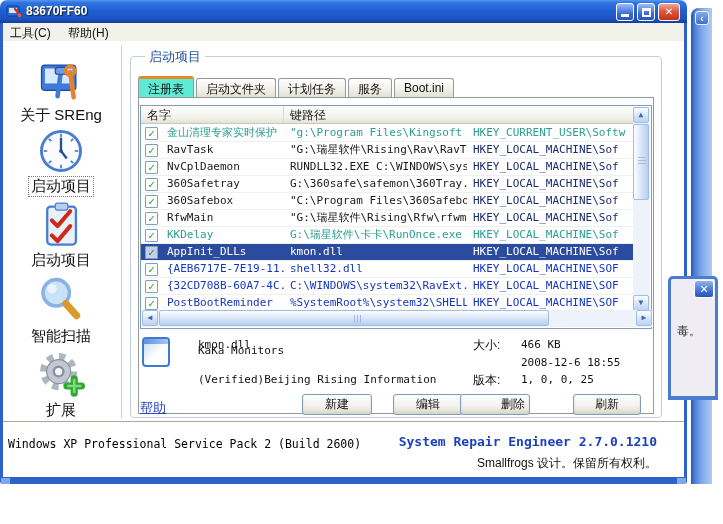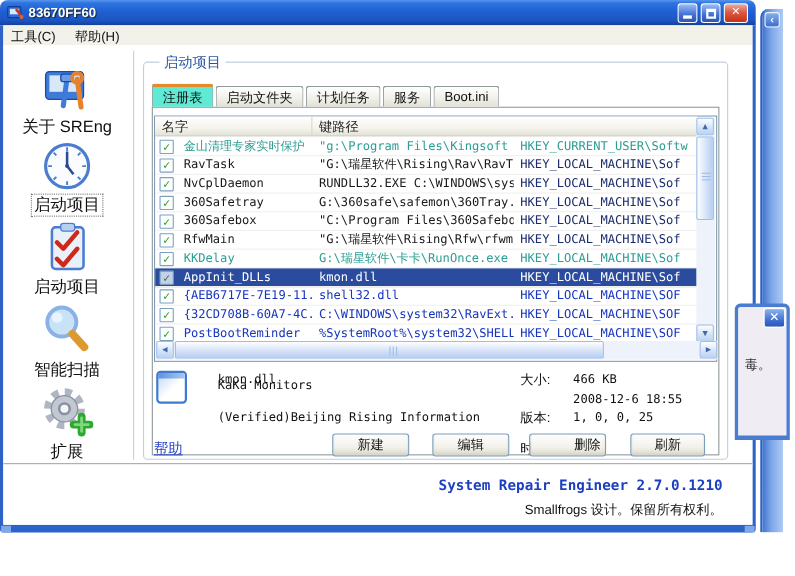--- a/index.html
+++ b/index.html
@@ -107,21 +107,21 @@
   .detail-line { position:absolute; left:198px; font-size:11px; color:#101010; white-space:nowrap; }
   .meta-label { position:absolute; left:473px; font-size:12px; color:#101010; }
   .meta-value { position:absolute; left:521px; font-size:11px; color:#101010; white-space:nowrap; }
 
   #help-link { position:absolute; left:140px; top:399px; font-size:13px; color:#2945C4;
     text-decoration:underline; }
   .xp-btn { position:absolute; top:394px; width:70px; height:21px; border:1px solid #7B9EBE;
     border-radius:3px; background:linear-gradient(180deg,#FEFEFE,#F2F1EA 60%,#DDDBCE);
     box-shadow:inset 0 -2px 2px #D8D6C8; font-size:12px; color:#101010; text-align:center;
     line-height:19px; }
-  #btn-new{left:302px;} #btn-edit{left:393px;} #btn-del{left:481px;padding-left:36px;} #btn-refresh{left:573px;width:68px;}
+  #btn-new{left:302px;} #btn-edit{left:393px;} #btn-del{left:460px;padding-left:36px;} #btn-refresh{left:573px;width:68px;}
 
   
   #status-sep { position:absolute; left:3px; top:421px; width:681px; height:1px; background:#ACA899;
     box-shadow:0 1px 0 #fff; }
   #status-os { position:absolute; left:8px; top:437px; font-size:11.5px; color:#000; }
   #status-app { position:absolute; right:30px; top:434px; font-size:13px; font-weight:bold; color:var(--appname); }
   #status-credit { position:absolute; right:30px; top:455px; font-size:12px; color:#101010; }
 
   
   #bgwin-frame { position:absolute; left:691px; top:8px; width:21px; height:476px; z-index:1;
@@ -360,20 +360,21 @@
     <div class="meta-label" style="top:372px;">版本:</div>
     <div class="meta-value mono" style="top:373px;">1, 0, 0, 25</div>
 
     <a id="help-link">帮助</a>
     <div class="xp-btn" id="btn-new">新建</div>
     <div class="xp-btn" id="btn-edit">编辑</div>
     <div class="xp-btn" id="btn-del">删除</div>
     <div class="xp-btn" id="btn-refresh">刷新</div>
 
     <div id="status-sep"></div>
+    <div id="status-os" class="mono">Windows XP Professional Service Pack 2 (Build 2600)</div>
     <div id="status-app" class="mono">System Repair Engineer 2.7.0.1210</div>
     <div id="status-credit">Smallfrogs 设计。保留所有权利。</div>
   </div>
 
   <div id="popupwin">
     <div id="popup-close"><span>✕</span></div>
     <div id="popup-text">毒。</div>
   </div>
 
 </div>

